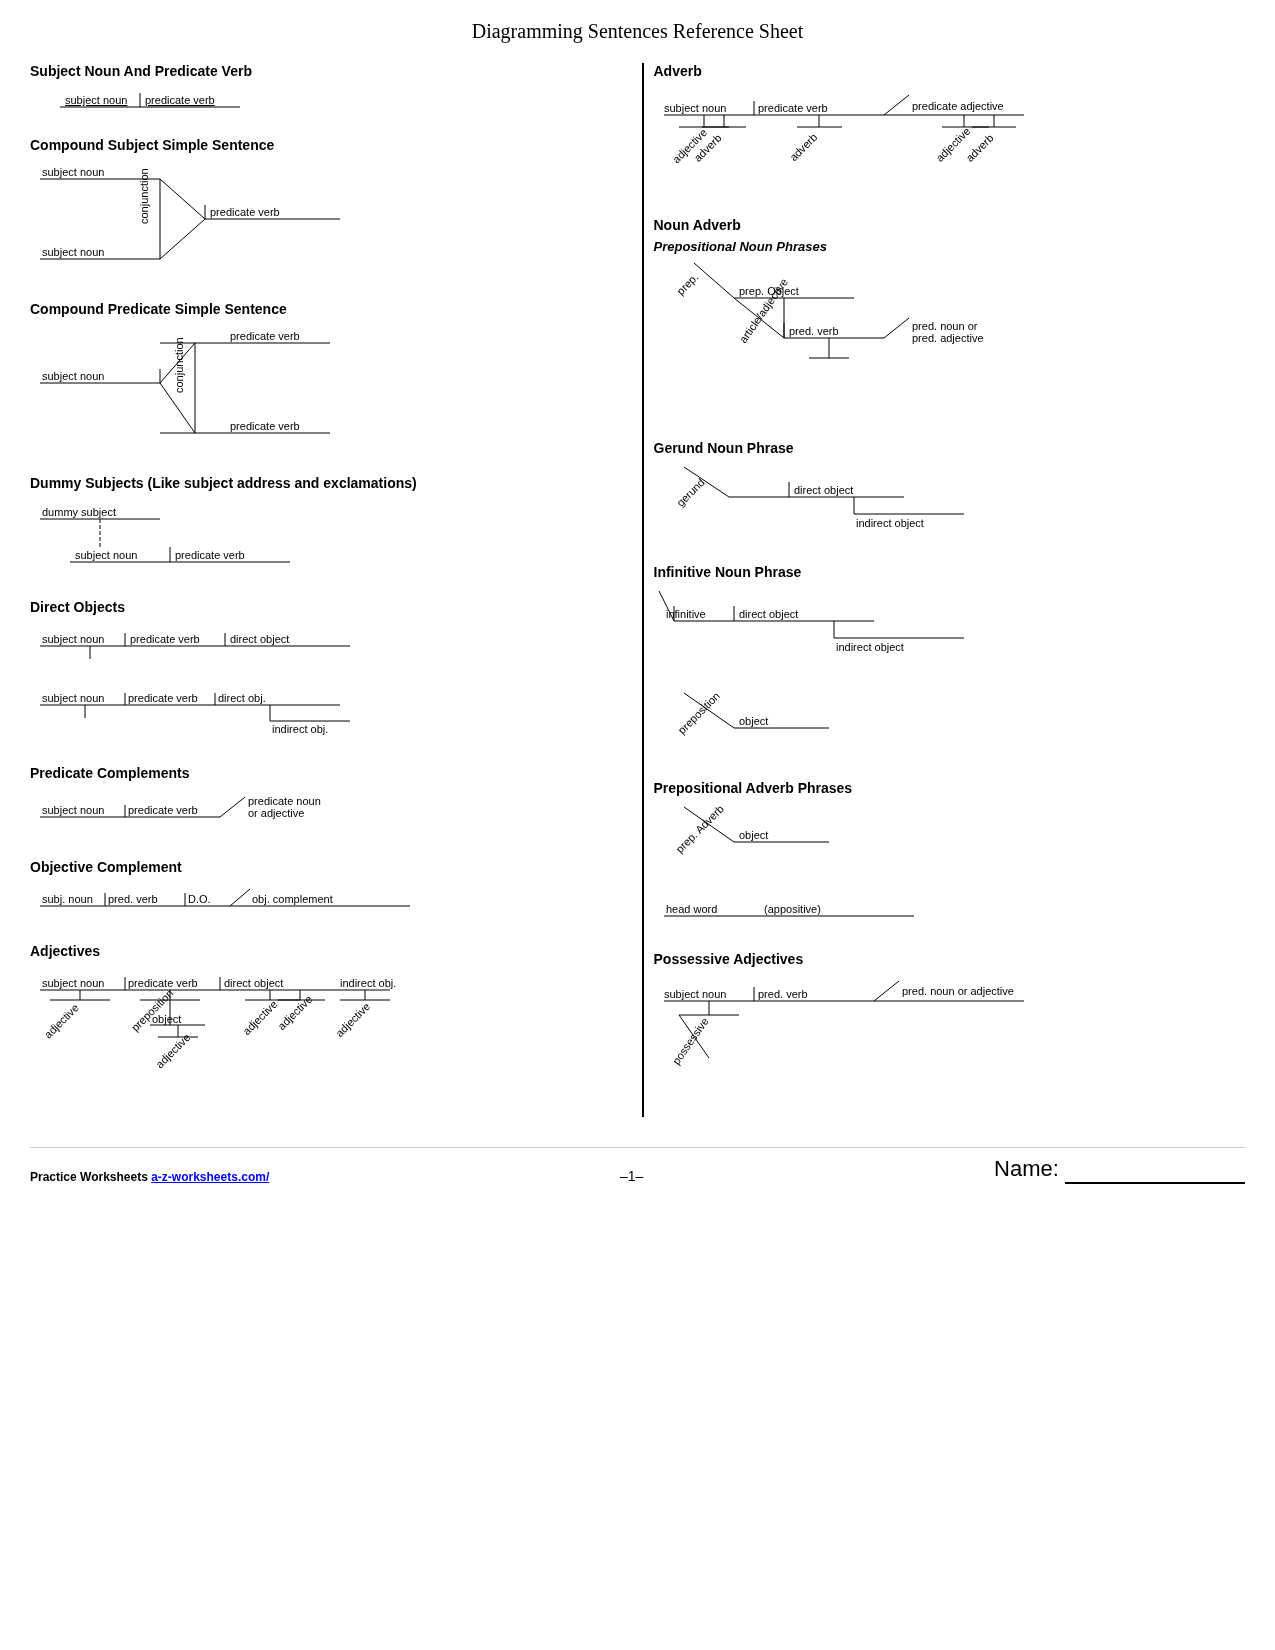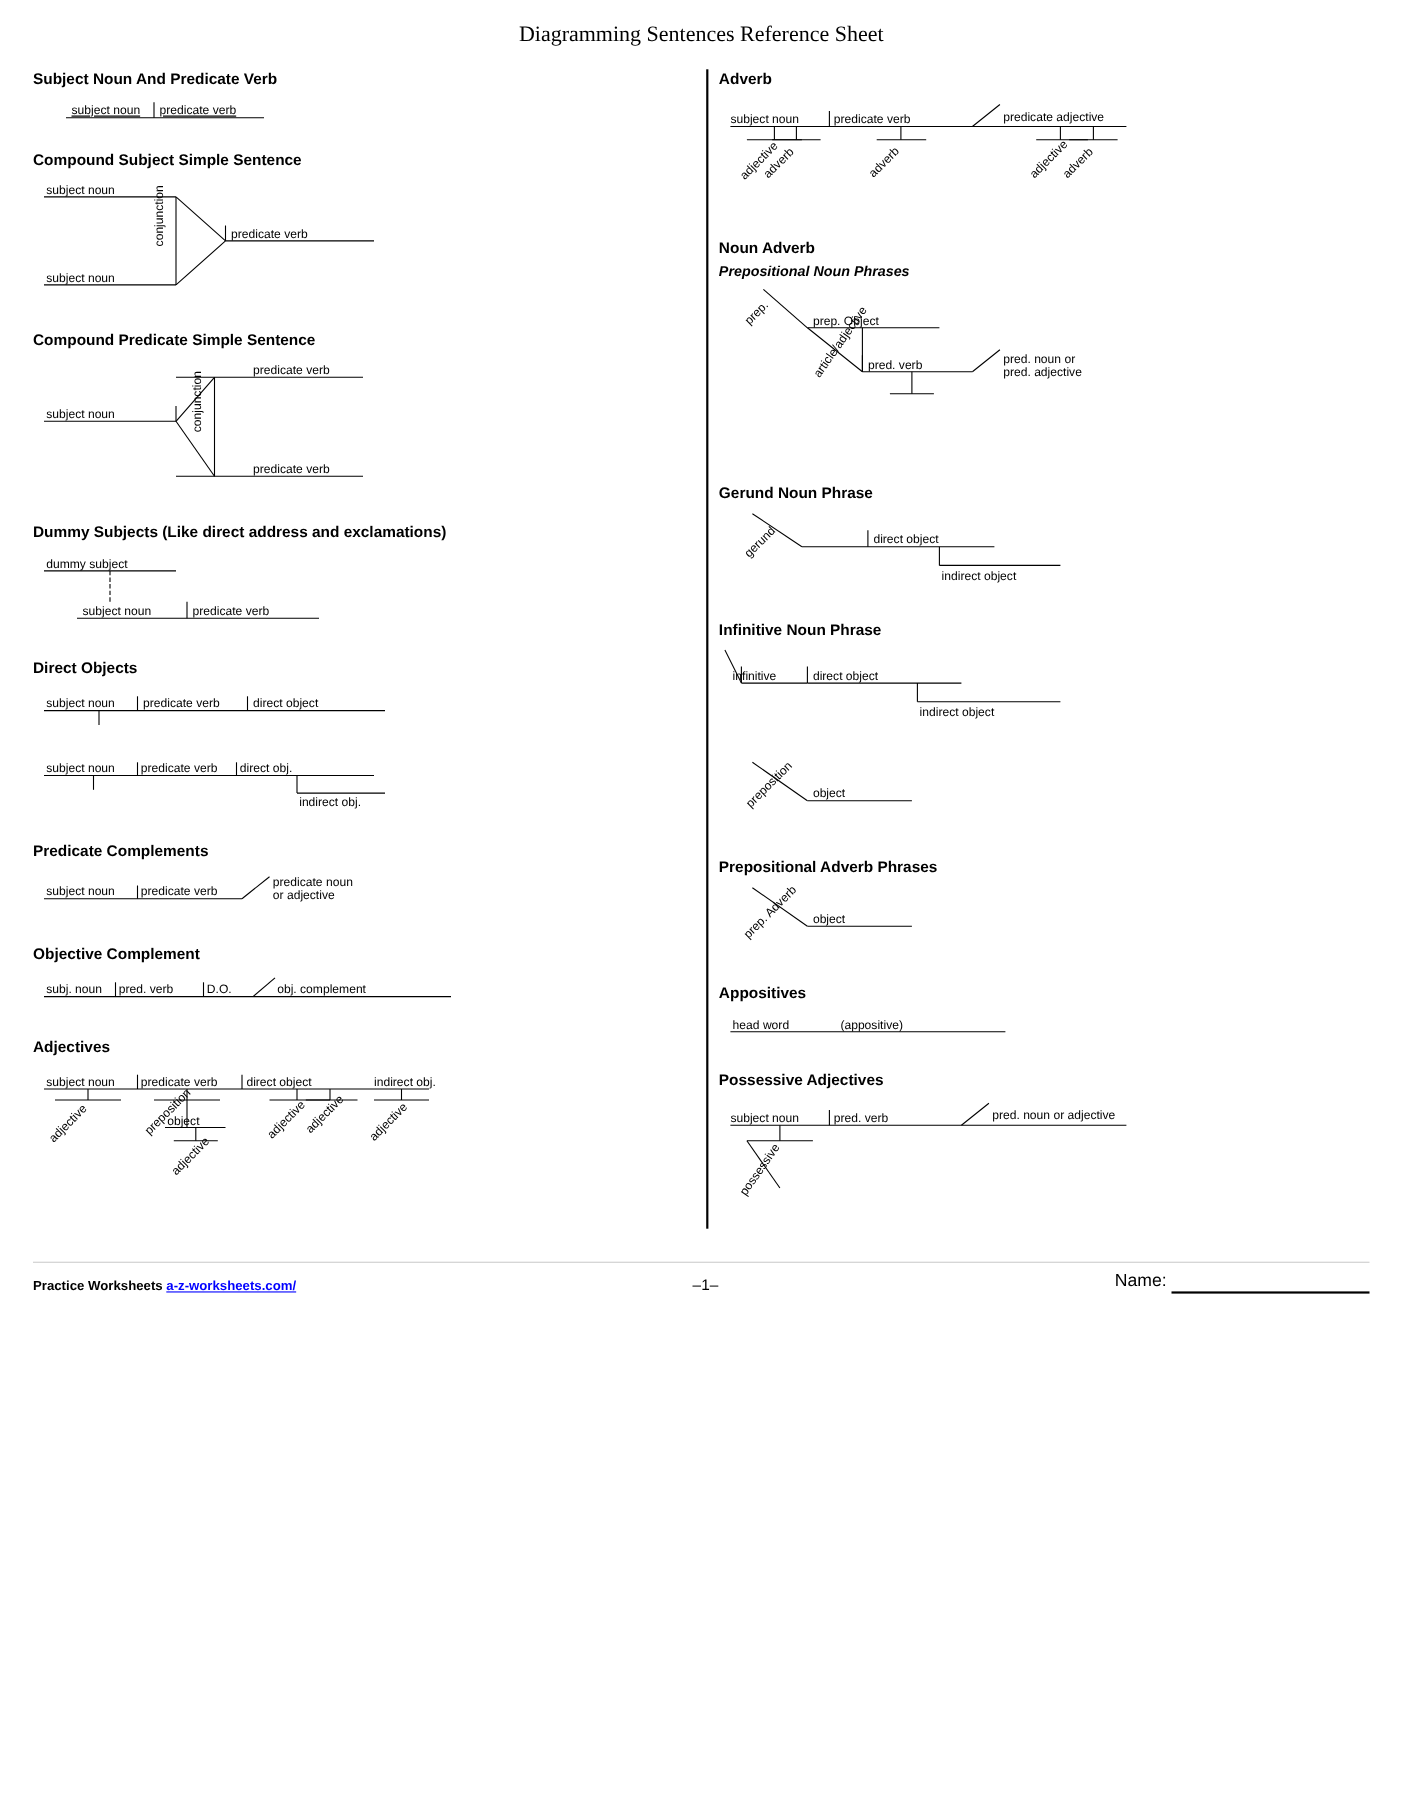--- a/index.html
+++ b/index.html
@@ -62,21 +62,21 @@
       text-align: center;
     }
     .footer-left a {
       color: blue;
       text-decoration: underline;
     }
     .footer-center {
       font-size: 14px;
     }
     .footer-right {
-      font-size: 16px;
+      font-size: 22px;
     }
     .name-line {
       display: inline-block;
       border-bottom: 2px solid #000;
       width: 180px;
     }
   </style>
 </head>
 <body>
 
@@ -136,21 +136,21 @@
 
         <line x1="130" y1="60" x2="165" y2="20" stroke="black" stroke-width="1"></line>
         <line x1="130" y1="60" x2="165" y2="110" stroke="black" stroke-width="1"></line>
 
         <line x1="165" y1="20" x2="165" y2="110" stroke="black" stroke-width="1"></line>
         <text x="153" y="70" class="diag-label" transform="rotate(-90, 153, 70)">conjunction</text>
       </svg>
     </div>
 
     <div class="section">
-      <div class="section-title">Dummy Subjects (Like direct address and exclamations)</div>
+      <div class="section-title">Dummy Subjects (Like subject address and exclamations)</div>
       <svg width="320" height="80">
 
         <line x1="10" y1="22" x2="130" y2="22" stroke="black" stroke-width="1"></line>
         <text x="12" y="19" class="diag-label">dummy subject</text>
 
         <line x1="70" y1="22" x2="70" y2="50" stroke="black" stroke-width="1" stroke-dasharray="4,2"></line>
 
         <line x1="40" y1="65" x2="260" y2="65" stroke="black" stroke-width="1"></line>
         <line x1="140" y1="50" x2="140" y2="65" stroke="black" stroke-width="1"></line>
         <text x="45" y="62" class="diag-label">subject noun</text>
@@ -382,21 +382,20 @@
 
         <line x1="30" y1="5" x2="80" y2="40" stroke="black" stroke-width="1"></line>
         <text x="10" y="32" class="diag-label" transform="rotate(-45, 42, 22)">prep. Adverb</text>
 
         <line x1="80" y1="40" x2="175" y2="40" stroke="black" stroke-width="1"></line>
         <text x="85" y="37" class="diag-label">object</text>
       </svg>
     </div>
 
     <div class="section">
-      <div class="section-title">Appositives</div>
       <svg width="280" height="35">
         <line x1="10" y1="22" x2="260" y2="22" stroke="black" stroke-width="1"></line>
         <text x="12" y="19" class="diag-label">head word</text>
         <text x="110" y="19" class="diag-label">(appositive)</text>
       </svg>
     </div>
 
     <div class="section">
       <div class="section-title">Possessive Adjectives</div>
       <svg width="400" height="100">

